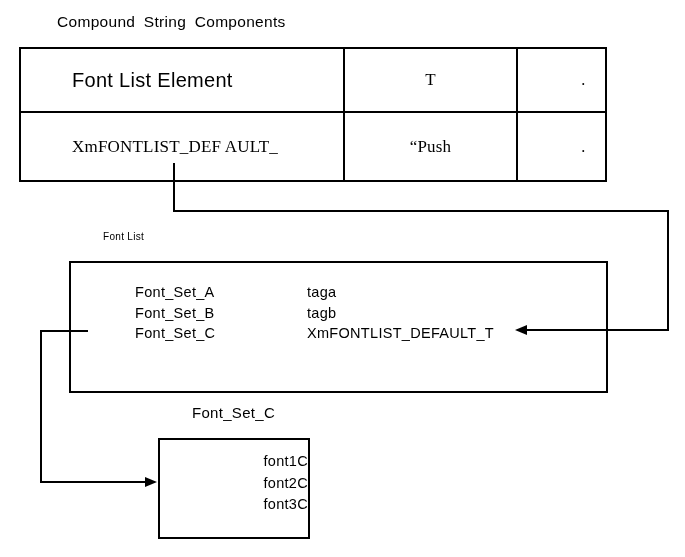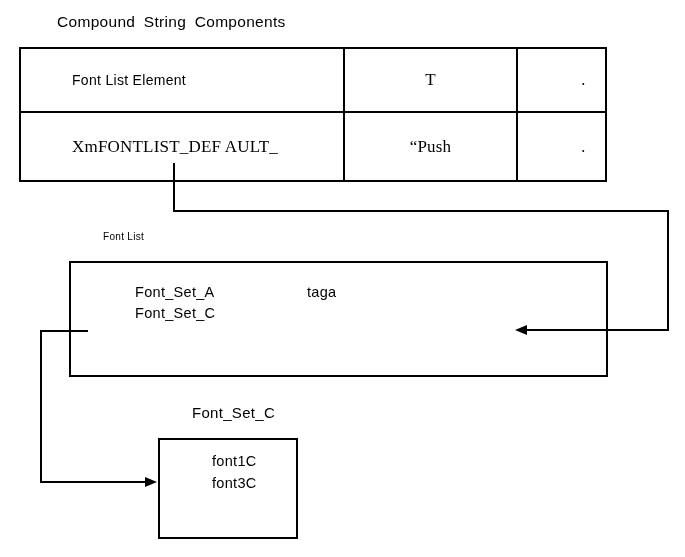--- a/index.html
+++ b/index.html
@@ -33,49 +33,50 @@
   .cs-table {
     left: 19px; top: 47px;
     width: 588px; height: 135px;
     border: 2px solid #000;
     display: grid;
     grid-template-columns: 324px 173px 1fr;
     grid-template-rows: 64px 1fr;
   }
   .cs-cell {
     display: flex; align-items: center;
-    font-size: 14px; letter-spacing: 0.3px;
+    font-size: 20px; letter-spacing: 0.3px;
     overflow: hidden; white-space: pre;
   }
   .cs-cell.b-r { border-right: 2px solid #000; }
   .cs-cell.b-b { border-bottom: 2px solid #000; }
   .cs-cell.pad { padding-left: 51px; }
   .cs-cell.serif {
     font-family: "Liberation Serif", serif;
     font-size: 17px; letter-spacing: 0.2px;
   }
   .cs-cell.center { justify-content: center; }
   .cs-cell.dot { justify-content: center; padding-left: 44px; font-family: "Liberation Serif", serif; font-size: 16px; }
 
   
   .fontlist-box {
     left: 69px; top: 261px;
-    width: 539px; height: 116px;
+    width: 539px; height: 132px;
     border: 2px solid #000;
     padding: 19px 0 0 64px;
   }
   .fl-row { display: flex; line-height: 20.5px; font-size: 14.5px; letter-spacing: 0.3px; white-space: pre; }
   .fl-name { width: 172px; }
 
   
   .fsc-box {
     left: 158px; top: 438px;
-    width: 140px; height: 101px;
+    width: 152px; height: 101px;
     border: 2px solid #000;
     padding: 11px 0 0 52px;
+    text-align: right;
   }
   .fsc-item { line-height: 21.5px; font-size: 14.5px; letter-spacing: 0.3px; white-space: pre; }
 
   
   .line { background: #000000; }
   .seg-v1 { left: 173px; top: 163px; width: 2px; height: 49px; }
   .seg-h1 { left: 173px; top: 210px; width: 496px; height: 2px; }
   .seg-v2 { left: 667px; top: 210px; width: 2px; height: 121px; }
   .seg-h2 { left: 526px; top: 329px; width: 143px; height: 2px; }
   .seg-c2h { left: 40px; top: 330px; width: 48px; height: 2px; }
@@ -117,26 +118,32 @@
 <div class="abs line seg-h2"></div>
 <div class="abs arrow-left"></div>
 
 <div class="abs fontlist-label">Font List</div>
 <div class="abs fontlist-box">
   <div class="fl-row">
     <span class="fl-name">Font_Set_A</span>
     <span class="fl-tag">taga</span>
   </div>
   <div class="fl-row">
+    <span class="fl-name">Font_Set_B</span>
+    <span class="fl-tag">tagb</span>
+  </div>
+  <div class="fl-row">
     <span class="fl-name">Font_Set_C</span>
+    <span class="fl-tag">XmFONTLIST_DEFAULT_T</span>
   </div>
 </div>
 
 <div class="abs line seg-c2h"></div>
 <div class="abs line seg-c2v"></div>
 <div class="abs line seg-c2b"></div>
 <div class="abs arrow-right"></div>
 
 <div class="abs fsc-label">Font_Set_C</div>
 <div class="abs fsc-box">
   <div class="fsc-item">font1C</div>
+  <div class="fsc-item">font2C</div>
   <div class="fsc-item">font3C</div>
 </div>
 
 </body></html>

